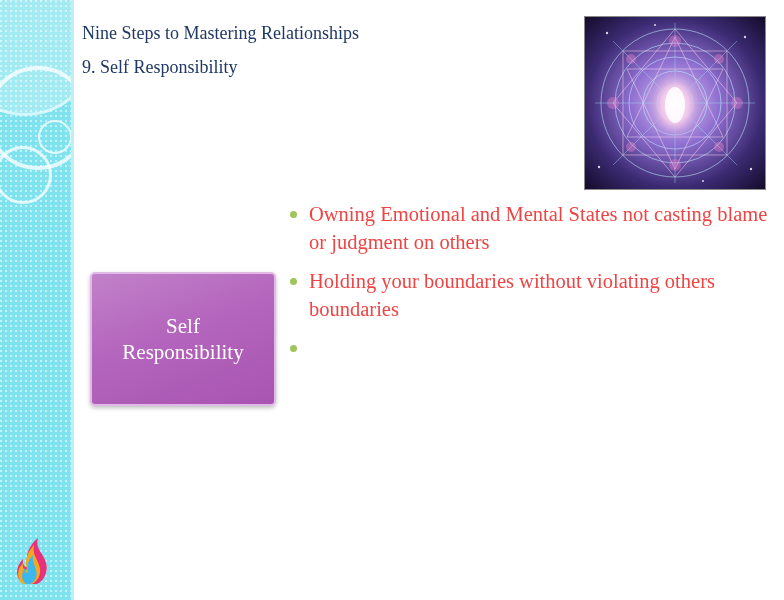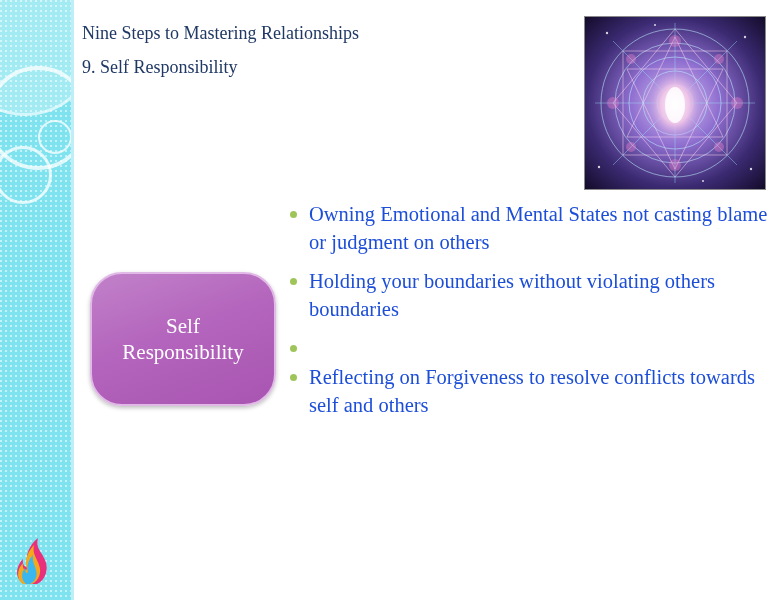--- a/index.html
+++ b/index.html
@@ -106,21 +106,21 @@
   }
   .art-svg { display: block; width: 100%; height: 100%; }
 
   
   .callout {
     position: absolute;
     left: 90px;
     top: 272px;
     width: 182px;
     height: 130px;
-    border-radius: 32px;
+    border-radius: 5px;
     background: linear-gradient(160deg, #c181c9 0%, #b465bd 45%, #a855b1 100%);
     border: 2px solid #e0b9e6;
     box-shadow: 0 2px 4px rgba(0,0,0,0.25);
     display: flex;
     align-items: center;
     justify-content: center;
   }
   .callout-text {
     color: #ffffff;
     font-size: 21px;
@@ -143,21 +143,21 @@
   }
   .bullet-dot {
     flex: 0 0 auto;
     width: 7px;
     height: 7px;
     border-radius: 50%;
     background: #9fc55a;
     margin: 11px 12px 0 0;
   }
   .bullet-text {
-    color: #1d4ed8;
+    color: #ef4444;
     font-size: 20.5px;
     line-height: 28px;
     font-family: "Liberation Serif", serif;
   }
 </style>
 </head>
 <body>
 
 <div id="slide">
 
@@ -248,19 +248,15 @@
       <span class="bullet-dot"></span>
       <span class="bullet-text">Owning Emotional and Mental States not casting blame or judgment on others</span>
     </div>
     <div class="bullet-row">
       <span class="bullet-dot"></span>
       <span class="bullet-text">Holding your boundaries without violating others boundaries</span>
     </div>
     <div class="bullet-row">
       <span class="bullet-dot"></span>
     </div>
-    <div class="bullet-row">
-      <span class="bullet-dot"></span>
-      <span class="bullet-text">Reflecting on Forgiveness to resolve conflicts towards self and others</span>
-    </div>
   </div>
 
 </div>
 
 </body></html>

